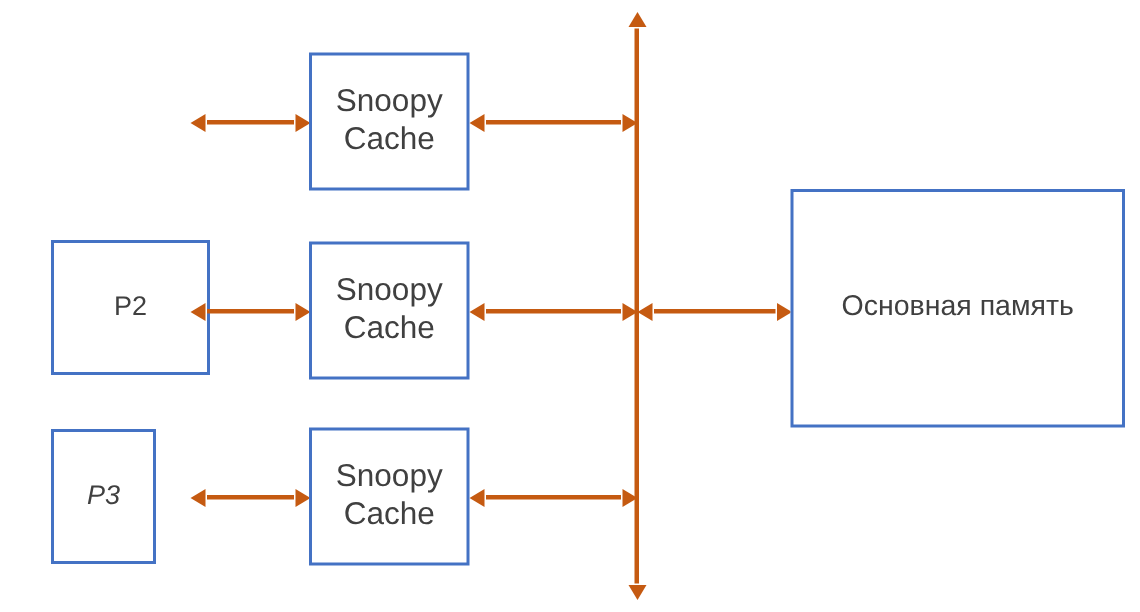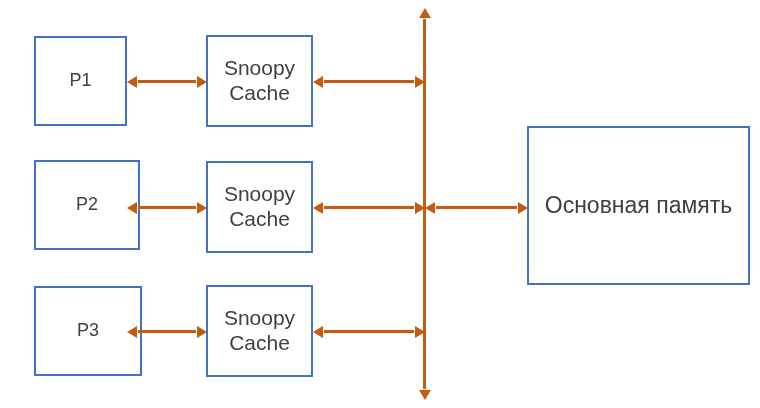--- a/index.html
+++ b/index.html
@@ -30,21 +30,21 @@
     line-height: 1.18;
     white-space: pre-line;
   }
   .box-proc {
     font-size: 18px;
   }
   .box-cache {
     font-size: 21px;
   }
   .box-memory {
-    font-size: 23px;
+    font-size: 19px;
     text-align: center;
   }
   
   .h-arrow {
     position: absolute;
     height: 3px;
     background: #c55a11;
   }
   .h-arrow::before,
   .h-arrow::after {
@@ -91,39 +91,38 @@
     bottom: -1px;
     transform: translate(-50%, 100%);
     border-top: 10px solid #c55a11;
   }
 </style>
 </head>
 <body>
 
 <div id="canvas">
 
-  <div class="box box-proc" style="left:34px; top:36px; width:93px; height:90px;">P1</div>
 
   <div class="h-arrow" style="left:138px; top:80px; width:58px;"></div>
 
   <div class="box box-cache" style="left:206px; top:35px; width:107px; height:92px;">Snoopy
 Cache</div>
 
   <div class="h-arrow" style="left:324px; top:80px; width:90px;"></div>
 
   <div class="box box-proc" style="left:34px; top:160px; width:106px; height:90px;">P2</div>
 
   <div class="h-arrow" style="left:138px; top:206px; width:58px;"></div>
 
   <div class="box box-cache" style="left:206px; top:161px; width:107px; height:92px;">Snoopy
 Cache</div>
 
   <div class="h-arrow" style="left:324px; top:206px; width:90px;"></div>
 
-  <div class="box box-proc" style="left:34px; top:286px; width:108px; height:90px;">P3</div>
+  <div class="box box-proc" style="left:34px; top:286px; width:70px; height:90px;font-style:italic;">P3</div>
 
   <div class="h-arrow" style="left:138px; top:330px; width:58px;"></div>
 
   <div class="box box-cache" style="left:206px; top:285px; width:107px; height:92px;">Snoopy
 Cache</div>
 
   <div class="h-arrow" style="left:324px; top:330px; width:90px;"></div>
 
   <div class="v-arrow" style="left:423px; top:19px; height:370px;"></div>
 

